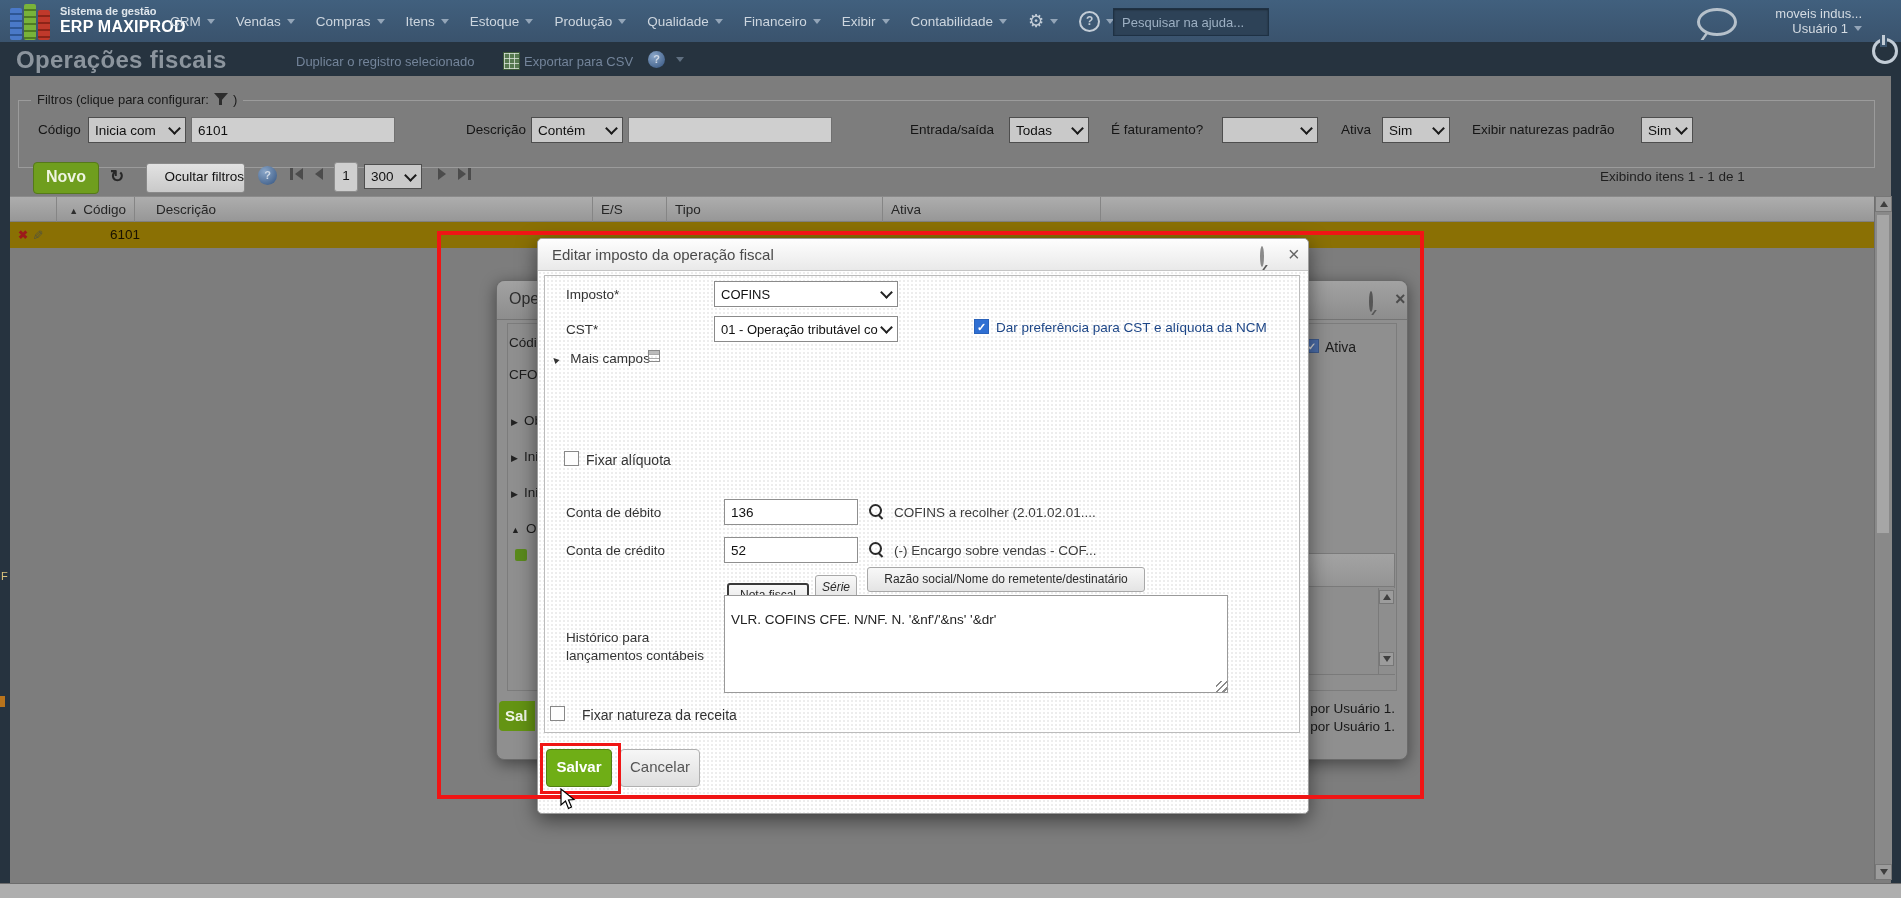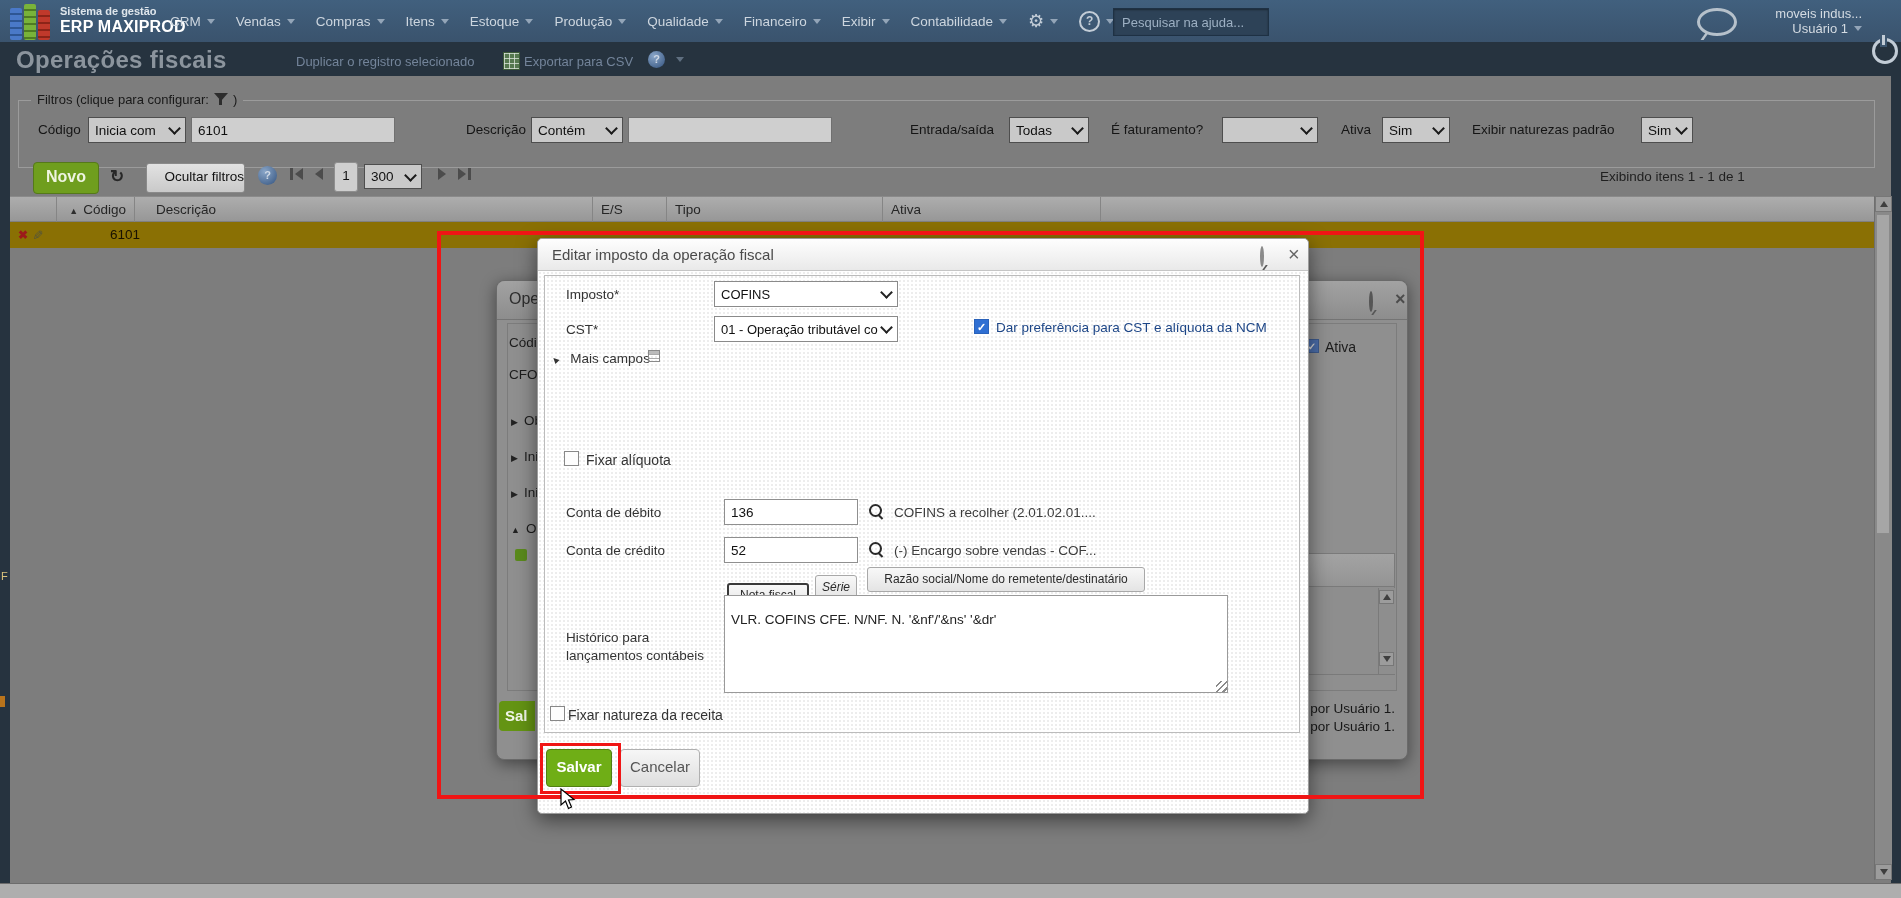--- a/index.html
+++ b/index.html
@@ -400,21 +400,21 @@
   <div class="abs token-btn focused" style="left:189px;top:328px;width:82px;height:25px;line-height:21px;">Nota fiscal</div>
   <div class="abs token-btn" style="left:277px;top:336px;width:42px;height:25px;line-height:23px;font-style:italic;">Série</div>
   <div class="abs token-btn" style="left:329px;top:328px;width:278px;height:25px;line-height:23px;">Razão social/Nome do remetente/destinatário</div>
 
   <span class="abs m-label" style="left:28px;top:391px;">Histórico para</span>
   <span class="abs m-label" style="left:28px;top:409px;">lançamentos contábeis</span>
   <textarea class="abs m-textarea" style="left: 186px; top: 356px; width: 504px; height: 98px;">VLR. COFINS CFE. N/NF. N. '&amp;nf'/'&amp;ns' '&amp;dr'</textarea>
   <div class="abs resize-grip" style="left:678px;top:442px;"></div>
 
   <span class="abs cb" style="left:12px;top:467px;width:15px;height:15px;"></span>
-  <span class="abs m-label" style="left:30px;top:468px;font-size:14px;">Fixar natureza da receita</span>
+  <span class="abs m-label" style="left:44px;top:468px;font-size:14px;">Fixar natureza da receita</span>
 
   <div class="abs btn-save" style="left:8px;top:510px;width:64px;height:36px;">Salvar</div>
   <div class="abs btn-cancel" style="left:82px;top:510px;width:78px;height:36px;">Cancelar</div>
 </div>
 
 <div class="abs red-rect" style="left:437px;top:231px;width:979px;height:560px;"></div>
 <div class="abs red-rect-sm" style="left:540px;top:743px;width:75px;height:45px;"></div>
 <svg class="abs cursor-svg" style="left:560px;top:788px;" width="20" height="24" viewBox="0 0 20 24">
   <polygon points="1,1 1,17 5.5,13 8.5,20.5 11.5,19 8.5,12 14,11.5" fill="#ffffff" stroke="#000000" stroke-width="1.2"></polygon>
 </svg>

